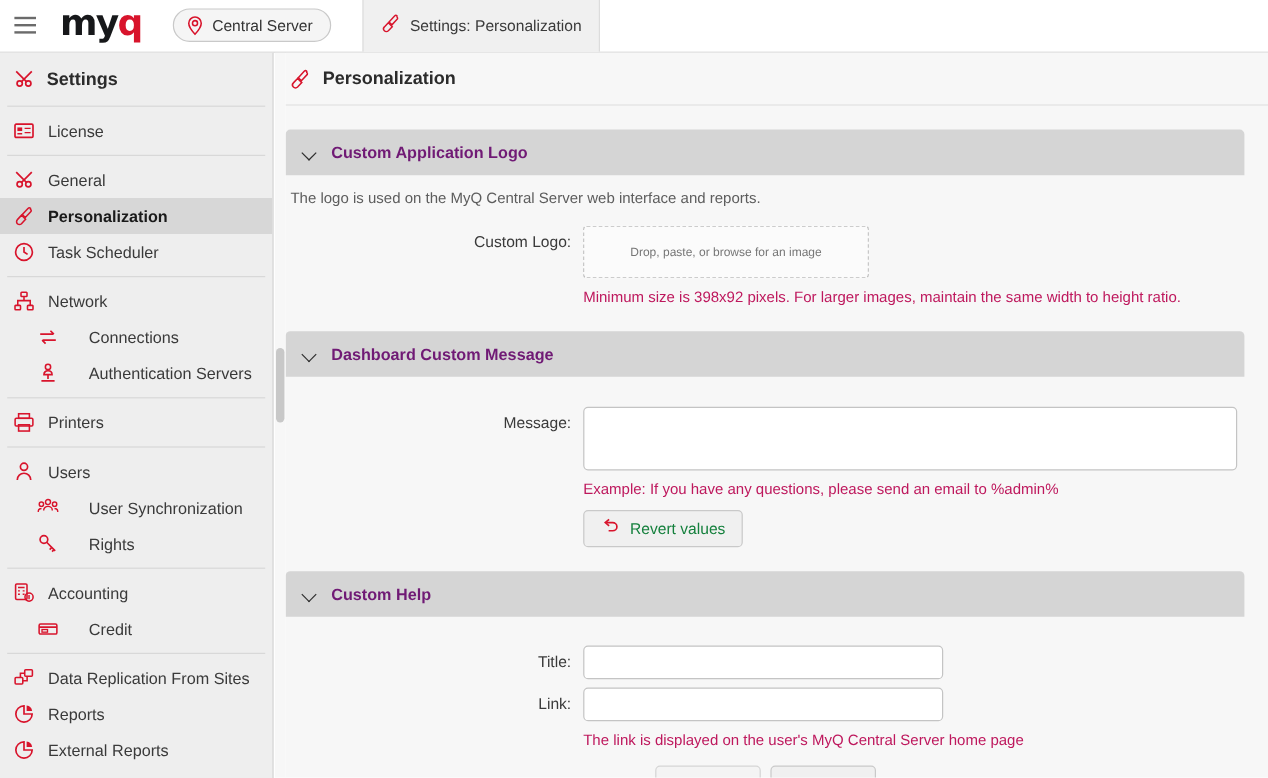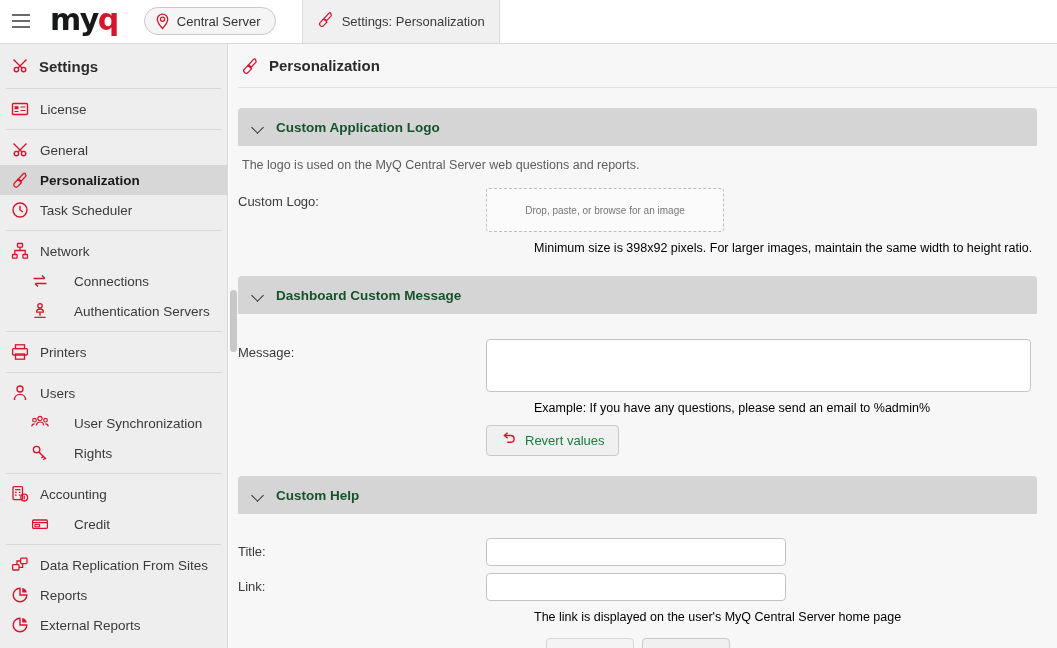--- a/index.html
+++ b/index.html
@@ -159,21 +159,21 @@
   .section { margin-bottom: 8px; }
   .section-header {
     background: #d5d5d5;
     border-radius: 4px 4px 0 0;
     height: 38px;
     display: flex; align-items: center;
     gap: 11px;
     padding-left: 14px;
     font-size: 13.5px;
     font-weight: bold;
-    color: #14532d;
+    color: #701a75;
     cursor: pointer;
   }
   .chev {
     width: 13px; height: 13px;
     display: inline-block;
     position: relative;
   }
   .chev::after {
     content: "";
     position: absolute; left: 1px; top: 2px;
@@ -187,42 +187,41 @@
   .helper-text {
     color: #5d5d5d;
     font-size: 12.5px;
   }
   .row {
     display: flex; align-items: flex-start;
     margin-top: 2px;
   }
   .row-label {
     width: 248px;
-    text-align: left;
+    text-align: right;
     padding-right: 10px;
     padding-top: 6px;
     color: #3a3a3a;
     font-size: 13px;
     flex: 0 0 248px;
   }
   .dropzone {
     width: 238px; height: 44px;
     border: 1px dashed #bdbdbd;
     border-radius: 3px;
     background: #fbfbfb;
     display: flex; align-items: center; justify-content: center;
     color: #767676;
     font-size: 10px;
     cursor: pointer;
   }
   .below-note {
-    color: #000000;
+    color: #be185d;
     font-size: 12.5px;
     margin-top: 9px;
-    margin-left: 48px;
   }
   .textarea {
     width: 545px; height: 53px;
     border: 1px solid #c4c4c4;
     border-radius: 4px;
     background: #ffffff;
     cursor: text;
   }
   .textinput {
     width: 300px; height: 28px;
@@ -493,21 +492,21 @@
   </div>
 
   <div class="content">
 
     <div class="section">
       <div class="section-header">
         <span class="chev"></span>
         <span>Custom Application Logo</span>
       </div>
       <div class="section-body">
-        <div class="helper-text" style="padding-left:4px;">The logo is used on the MyQ Central Server web questions and reports.</div>
+        <div class="helper-text" style="padding-left:4px;">The logo is used on the MyQ Central Server web interface and reports.</div>
         <div class="row" style="margin-top:16px;">
           <div class="row-label">Custom Logo:</div>
           <div>
             <div class="dropzone">
               <span>Drop, paste, or browse for an image</span>
             </div>
             <div class="below-note">Minimum size is 398x92 pixels. For larger images, maintain the same width to height ratio.</div>
           </div>
         </div>
       </div>

